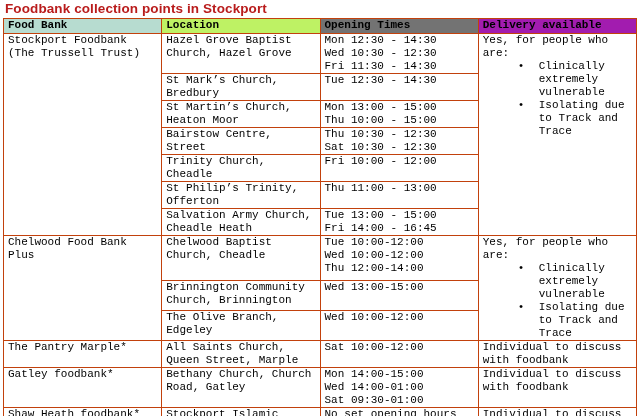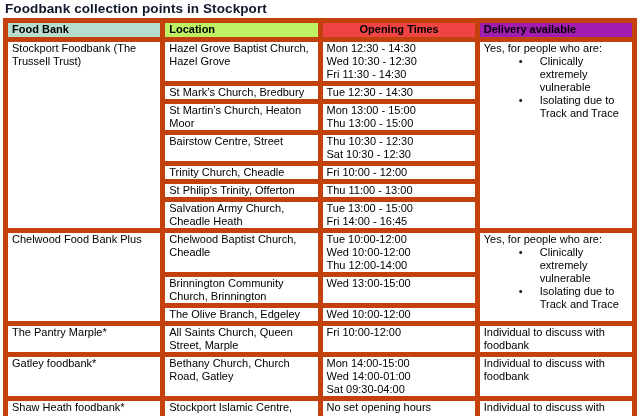--- a/index.html
+++ b/index.html
@@ -10,25 +10,26 @@
   }
   .page{padding:1px 0 0 3px;}
   .title{
     font-size:13.5px;font-weight:bold;margin:0 0 2px 2px;
     letter-spacing:0.1px;
   }
   table{
     border-collapse:collapse;table-layout:fixed;width:634px;
   }
   th,td{
-    border:5px solid #c2410c;
+    border:1px solid #c2410c;
     vertical-align:top;text-align:left;
     font-size:11px;line-height:13px;
     padding:0 3px 0 4px;
     overflow:hidden;
+    font-family:Liberation Mono, monospace;
   }
   th{
     font-weight:bold;height:14px;
   }
   td.col-foodbank{width:110px;}
   td.col-location{width:227px;}
   td.col-times{width:147px;}
   td.col-delivery{width:125px;}
   .time-line{white-space:nowrap;}
   ul.delivery-list{
@@ -41,27 +42,27 @@
   }
   .footnote{
     font-style:italic;font-size:11.5px;line-height:14px;
     margin:1px 0 0 1px;
   }
 </style>
 </head>
 <body>
 
 <div class="page">
-  <div class="title" style="color: #0f172a;">Foodbank collection points in Stockport</div>
+  <div class="title" style="color: #b91c1c;">Foodbank collection points in Stockport</div>
   <table>
     <thead>
       <tr id="header-row">
           <th class="col-foodbank" style="background: rgb(183, 220, 208);">Food Bank</th>
           <th class="col-location" style="background: #bef264;">Location</th>
-          <th class="col-times" style="background: #ef4444; text-align: center;">Opening Times</th>
+          <th class="col-times" style="background: #737373;">Opening Times</th>
           <th class="col-delivery" style="background: #a21caf;">Delivery available</th>
         </tr>
     </thead>
     <tbody id="table-body">
         <tr>
           <td class="col-foodbank" rowspan="7">Stockport Foodbank (The Trussell Trust)</td>
           <td class="col-location">Hazel Grove Baptist Church, Hazel Grove</td>
           <td class="col-times">
             <div class="time-line">Mon 12:30 - 14:30</div>
             <div class="time-line">Wed 10:30 - 12:30</div>
@@ -78,21 +79,21 @@
         <tr>
           <td class="col-location">St Mark’s Church, Bredbury</td>
           <td class="col-times">
             <div class="time-line">Tue 12:30 - 14:30</div>
           </td>
         </tr>
         <tr>
           <td class="col-location">St Martin’s Church, Heaton Moor</td>
           <td class="col-times">
             <div class="time-line">Mon 13:00 - 15:00</div>
-            <div class="time-line">Thu 13:00 - 15:00</div>
+            <div class="time-line">Thu 10:00 - 15:00</div>
           </td>
         </tr>
         <tr>
           <td class="col-location">Bairstow Centre, Street</td>
           <td class="col-times">
             <div class="time-line">Thu 10:30 - 12:30</div>
             <div class="time-line">Sat 10:30 - 12:30</div>
           </td>
         </tr>
         <tr>
@@ -139,31 +140,31 @@
         <tr>
           <td class="col-location">The Olive Branch, Edgeley</td>
           <td class="col-times">
             <div class="time-line">Wed 10:00-12:00</div>
           </td>
         </tr>
         <tr>
           <td class="col-foodbank" rowspan="1">The Pantry Marple*</td>
           <td class="col-location">All Saints Church, Queen Street, Marple</td>
           <td class="col-times">
-            <div class="time-line">Fri 10:00-12:00</div>
+            <div class="time-line">Sat 10:00-12:00</div>
           </td>
           <td class="col-delivery" rowspan="1">Individual to discuss with foodbank</td>
         </tr>
         <tr>
           <td class="col-foodbank" rowspan="1">Gatley foodbank*</td>
           <td class="col-location">Bethany Church, Church Road, Gatley</td>
           <td class="col-times">
             <div class="time-line">Mon 14:00-15:00</div>
             <div class="time-line">Wed 14:00-01:00</div>
-            <div class="time-line">Sat 09:30-04:00</div>
+            <div class="time-line">Sat 09:30-01:00</div>
           </td>
           <td class="col-delivery" rowspan="1">Individual to discuss with foodbank</td>
         </tr>
         <tr>
           <td class="col-foodbank" rowspan="1">Shaw Heath foodbank*</td>
           <td class="col-location">Stockport Islamic Centre, Longshut Lane West, Shaw Heath</td>
           <td class="col-times">
             <div class="time-line">No set opening hours</div>
           </td>
           <td class="col-delivery" rowspan="1">Individual to discuss with foodbank</td>

